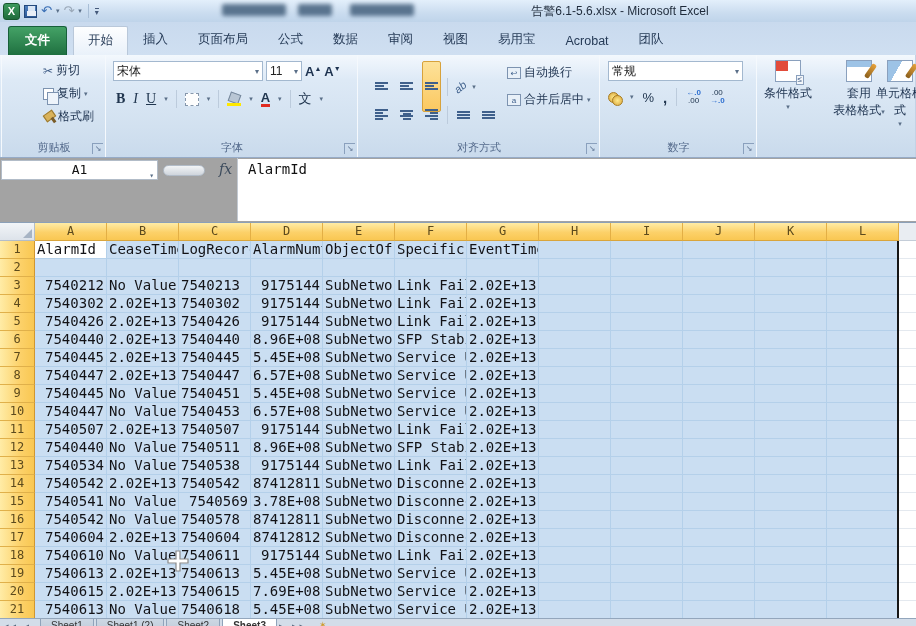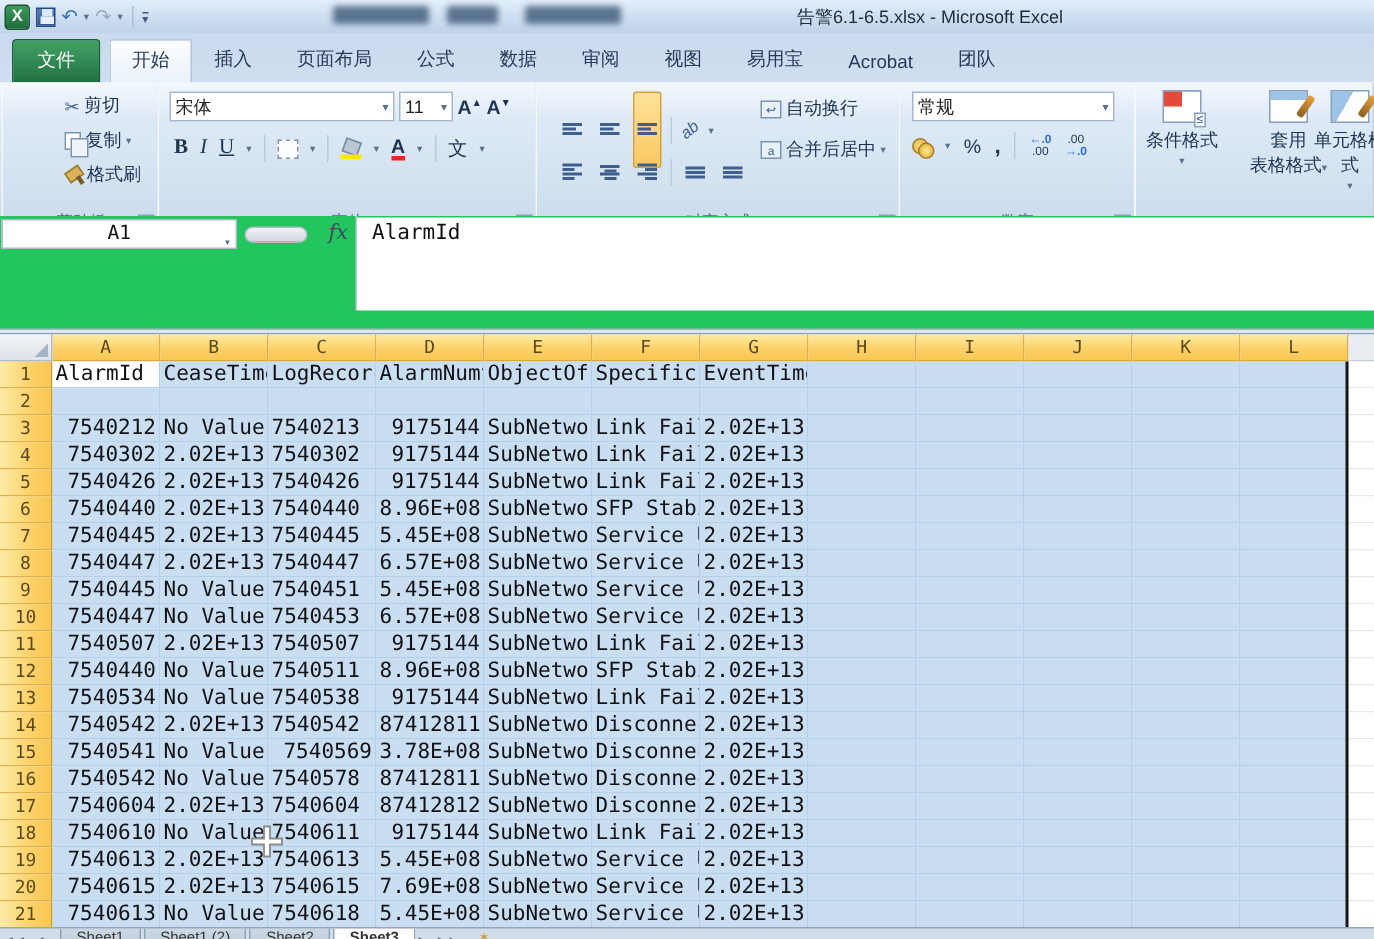--- a/index.html
+++ b/index.html
@@ -23,21 +23,21 @@
   .qat-more { font-size:8px; color:#44597a; border-top:1px solid #44597a; line-height:8px; margin-top:2px; }
   .redacted { position:absolute; top:4px; height:12px; background:#33506e; opacity:.75; filter:blur(2px); border-radius:2px; }
   #title-text { position:absolute; left:470px; top:3px; width:300px; text-align:center;
     font-size:12px; color:#1e2a3a; white-space:nowrap; }
 
   
   #tabstrip { position:absolute; left:0; top:22px; width:916px; height:33px;
     background:linear-gradient(#c9daee,#cfdff1); }
   #tabstrip .tabs { position:absolute; left:8px; bottom:0; display:flex; align-items:flex-end; height:27px; }
   .file-tab { background:linear-gradient(#44a266,#1f7040); border:1px solid #17603a; border-bottom:none;
-    border-radius:3px 3px 0 0; color:#fff; font-size:12.5px; padding:5px 16px 6px; margin-right:6px; }
+    border-radius:3px 3px 0 0; color:#fff; font-size:12.5px; padding:5px 16px 6px; margin-right:6px;font-weight:bold; }
   .rtab { font-size:12.5px; color:#253a56; padding:5px 14px 6px; border:1px solid transparent; }
   .rtab.active { background:linear-gradient(#fdfeff,#e9f1fa); border:1px solid #b9c8da; border-bottom:none;
     border-radius:2px 2px 0 0; }
 
   
   #ribbon { position:absolute; left:0; top:55px; width:916px; height:103px;
     background:linear-gradient(#f3f8fd,#dde9f6 25%,#d2e1f0 70%,#c9daec); border-bottom:1px solid #96abc7; }
   .rgroup { position:absolute; top:0; height:102px; box-shadow:inset -1px 0 0 #c3d2e5, -1px 0 0 #f5f9fd; }
   .g-label { position:absolute; bottom:2px; left:0; right:0; text-align:center; font-size:11px; color:#52688a; }
   .launcher { position:absolute; right:3px; bottom:3px; width:11px; height:11px; border-left:1px solid #8aa0bd;
@@ -109,21 +109,21 @@
   .bigbtn { position:absolute; top:5px; width:54px; text-align:center; font-size:12px; color:#1e3350; }
   .bigbtn .drop { display:block; margin-top:1px; }
   .cond-icon,.tbl-icon,.cell-icon { width:26px; height:22px; margin:0 auto 3px; border:1px solid #8aa0bd; background:#fff; position:relative; }
   .cond-icon { background:linear-gradient(90deg,#e24b3a 50%,#fff 50%),linear-gradient(#3a62b8 50%,#fff 50%); background-size:100% 50%,100% 100%; background-repeat:no-repeat; }
   .cond-icon::after { content:"≤"; position:absolute; right:-4px; bottom:-4px; background:#f3f6fa; border:1px solid #8aa0bd; font-size:8px; line-height:8px; padding:0 1px; color:#2a4a78; }
   .tbl-icon { background:linear-gradient(#9dc3e6 30%,#fff 30%); }
   .tbl-icon::after,.cell-icon::after { content:""; position:absolute; right:-2px; top:2px; width:5px; height:16px; background:linear-gradient(#e8a33b,#8a5f1d); transform:rotate(35deg); border-radius:2px; }
   .cell-icon { background:linear-gradient(120deg,#9dc3e6 40%,#fff 40%); }
 
   
-  #formulabar { position:absolute; left:0; top:144px; width:916px; height:76px; background:#22c55e; border-bottom:1px solid #aab6c2; }
+  #formulabar { position:absolute; left:0; top:158px; width:916px; height:76px; background:#a3a3a3; border-bottom:1px solid #aab6c2; }
   #namebox { position:absolute; left:1px; top:2px; width:157px; height:20px; background:#fff; border:1px solid #b2bcc8;
     font-family:"DejaVu Sans Mono",monospace; font-size:13px; color:#111; text-align:center; line-height:18px; }
   #namebox .arrow { position:absolute; right:3px; top:6px; font-size:8px; color:#5a6f88; }
   #nb-pill { position:absolute; left:163px; top:7px; width:42px; height:11px; background:linear-gradient(#f2f4f6,#cfd5dc); border:1px solid #b2bcc8; border-radius:6px; }
   #fx { position:absolute; left:219px; top:3px; font-family:"DejaVu Serif","Liberation Serif",serif; font-style:italic; font-size:14px; color:#3c4b5c; }
   #fb-sep { position:absolute; left:237px; top:0; width:1px; height:63px; background:#c2c9d2; }
   #fb-input { position:absolute; left:238px; top:1px; width:678px; height:62px; background:#fff;
     font-family:"DejaVu Sans Mono",monospace; font-size:14px; color:#111; padding:2px 10px; }
 
   
@@ -168,21 +168,21 @@
       <span class="qat-btn undo">↶</span>
       <span class="mini-drop">▾</span>
       <span class="qat-btn redo">↷</span>
       <span class="mini-drop">▾</span>
       <span class="qat-sep"></span>
       <span class="qat-more">▾</span>
     </div>
     <div class="redacted" style="left:222px;width:64px"></div>
     <div class="redacted" style="left:298px;width:34px"></div>
     <div class="redacted" style="left:350px;width:64px"></div>
-    <div id="title-text">告警6.1-6.5.xlsx  -  Microsoft Excel</div>
+    <div id="title-text">告警6.1-5.6.xlsx  -  Microsoft Excel</div>
   </div>
 
   <div id="tabstrip">
     <div class="tabs">
       <span class="file-tab">文件</span>
       <span id="rtabs" style="display:flex;align-items:flex-end">
           <span class="rtab active">开始</span>
           <span class="rtab">插入</span>
           <span class="rtab">页面布局</span>
           <span class="rtab">公式</span>

